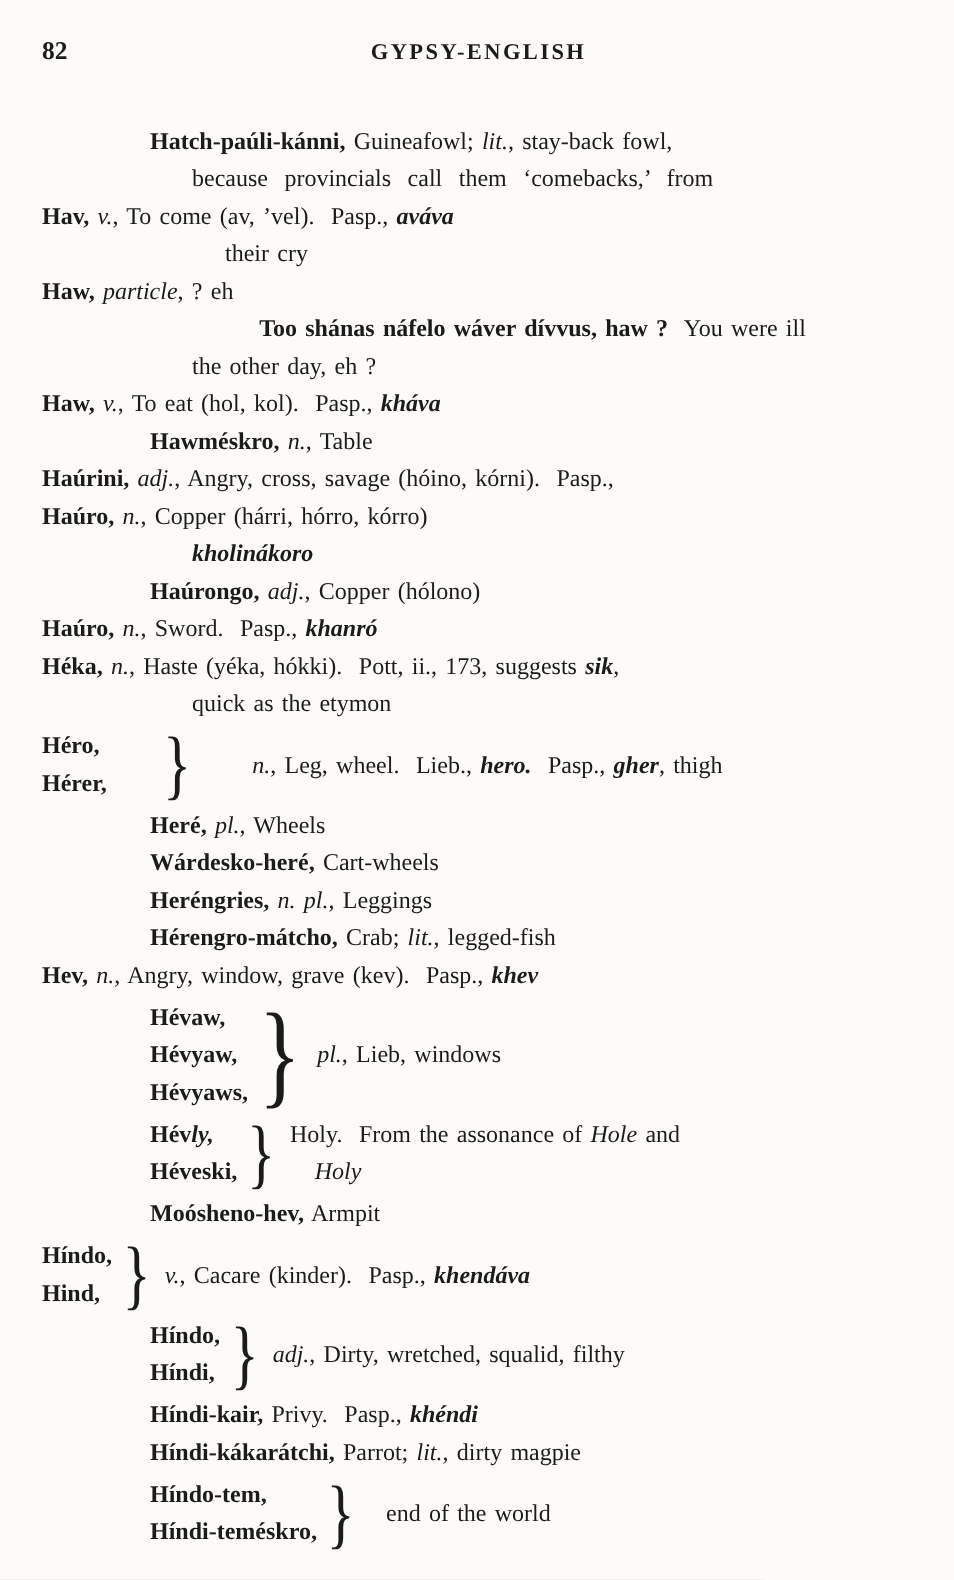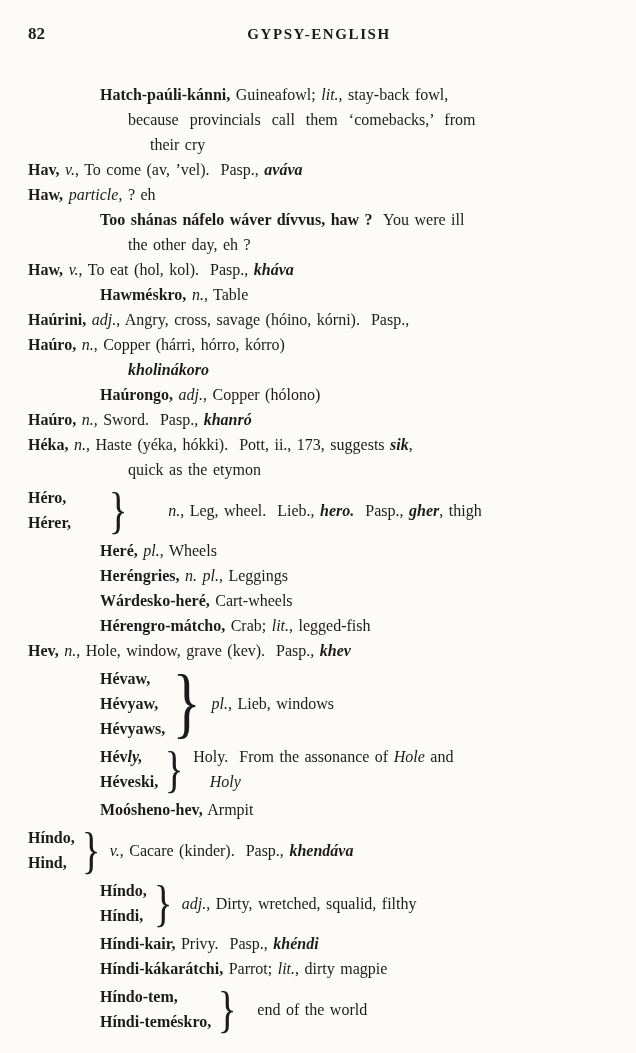--- a/index.html
+++ b/index.html
@@ -61,24 +61,24 @@
 
 <div class="page">
   <div class="header">
     <span class="pagenum">82</span>
     <span class="title">GYPSY-ENGLISH</span>
     <span></span>
   </div>
   <div class="body-col">
       <div class="line" style="padding-left: 72px;"><span class="seg sb">Hatch-paúli-kánni,</span><span class="seg"> Guineafowl; </span><span class="seg si">lit.</span><span class="seg">, stay-back fowl,</span></div>
       <div class="line" style="padding-left: 100px;"><span class="seg">because  provincials  call  them  ‘comebacks,’  from</span></div>
+      <div class="line" style="padding-left: 0px;"><span class="seg sb">Hav,</span><span class="seg"> </span><span class="seg si">v.</span><span class="seg">, To come (av, ’vel).  Pasp., </span><span class="seg sbi">aváva</span></div>
       <div class="line" style="padding-left: 122px;"><span class="seg">their cry</span></div>
-      <div class="line" style="padding-left: 0px;"><span class="seg sb">Hav,</span><span class="seg"> </span><span class="seg si">v.</span><span class="seg">, To come (av, ’vel).  Pasp., </span><span class="seg sbi">aváva</span></div>
       <div class="line" style="padding-left: 0px;"><span class="seg sb">Haw,</span><span class="seg"> </span><span class="seg si">particle</span><span class="seg">, ? eh</span></div>
-      <div class="line" style="padding-left: 72px;"><span class="seg sb">Too shánas náfelo wáver dívvus, haw ?</span><span class="seg">  You were ill</span></div>
+      <div class="line" style="padding-left: 72px; text-align: center;"><span class="seg sb">Too shánas náfelo wáver dívvus, haw ?</span><span class="seg">  You were ill</span></div>
       <div class="line" style="padding-left: 100px;"><span class="seg">the other day, eh ?</span></div>
       <div class="line" style="padding-left: 0px;"><span class="seg sb">Haw,</span><span class="seg"> </span><span class="seg si">v.</span><span class="seg">, To eat (hol, kol).  Pasp., </span><span class="seg sbi">kháva</span></div>
       <div class="line" style="padding-left: 72px;"><span class="seg sb">Hawméskro,</span><span class="seg"> </span><span class="seg si">n.</span><span class="seg">, Table</span></div>
       <div class="line" style="padding-left: 0px;"><span class="seg sb">Haúrini,</span><span class="seg"> </span><span class="seg si">adj.</span><span class="seg">, Angry, cross, savage (hóino, kórni).  Pasp.,</span></div>
       <div class="line" style="padding-left: 0px;"><span class="seg sb">Haúro,</span><span class="seg"> </span><span class="seg si">n.</span><span class="seg">, Copper (hárri, hórro, kórro)</span></div>
       <div class="line" style="padding-left: 100px;"><span class="seg sbi">kholinákoro</span></div>
       <div class="line" style="padding-left: 72px;"><span class="seg sb">Haúrongo,</span><span class="seg"> </span><span class="seg si">adj.</span><span class="seg">, Copper (hólono)</span></div>
       <div class="line" style="padding-left: 0px;"><span class="seg sb">Haúro,</span><span class="seg"> </span><span class="seg si">n.</span><span class="seg">, Sword.  Pasp., </span><span class="seg sbi">khanró</span></div>
       <div class="line" style="padding-left: 0px;"><span class="seg sb">Héka,</span><span class="seg"> </span><span class="seg si">n.</span><span class="seg">, Haste (yéka, hókki).  Pott, ii., 173, suggests </span><span class="seg sbi">sik</span><span class="seg">,</span></div>
       <div class="line" style="padding-left: 100px;"><span class="seg">quick as the etymon</span></div>
@@ -86,24 +86,24 @@
         <div class="bcol">
           <div class="line"><span class="seg sb">Héro,</span></div>
           <div class="line"><span class="seg sb">Hérer,</span></div>
         </div>
         <span class="brace" style="font-size: 46px;">}</span>
         <div class="bcol bright">
           <div class="line"><span class="seg si">n.</span><span class="seg">, Leg, wheel.  Lieb., </span><span class="seg sbi">hero.</span><span class="seg">  Pasp., </span><span class="seg sbi">gher</span><span class="seg">, thigh</span></div>
         </div>
       </div>
       <div class="line" style="padding-left: 72px;"><span class="seg sb">Heré,</span><span class="seg"> </span><span class="seg si">pl.</span><span class="seg">, Wheels</span></div>
+      <div class="line" style="padding-left: 72px;"><span class="seg sb">Wárdesko-heré,</span><span class="seg"> Cart-wheels</span></div>
       <div class="line" style="padding-left: 72px;"><span class="seg sb">Heréngries,</span><span class="seg"> </span><span class="seg si">n. pl.</span><span class="seg">, Leggings</span></div>
-      <div class="line" style="padding-left: 72px;"><span class="seg sb">Wárdesko-heré,</span><span class="seg"> Cart-wheels</span></div>
       <div class="line" style="padding-left: 72px;"><span class="seg sb">Hérengro-mátcho,</span><span class="seg"> Crab; </span><span class="seg si">lit.</span><span class="seg">, legged-fish</span></div>
-      <div class="line" style="padding-left: 0px;"><span class="seg sb">Hev,</span><span class="seg"> </span><span class="seg si">n.</span><span class="seg">, Hole, window, grave (kev).  Pasp., </span><span class="seg sbi">khev</span></div>
+      <div class="line" style="padding-left: 0px;"><span class="seg sb">Hev,</span><span class="seg"> </span><span class="seg si">n.</span><span class="seg">, Angry, window, grave (kev).  Pasp., </span><span class="seg sbi">khev</span></div>
       <div class="bgroup" style="padding-left: 72px;">
         <div class="bcol">
           <div class="line"><span class="seg sb">Hévaw,</span></div>
           <div class="line"><span class="seg sb">Hévyaw,</span></div>
           <div class="line"><span class="seg sb">Hévyaws,</span></div>
         </div>
         <span class="brace" style="font-size: 69px;">}</span>
         <div class="bcol bright">
           <div class="line"><span class="seg si">pl.</span><span class="seg">, Lieb, windows</span></div>
         </div>

